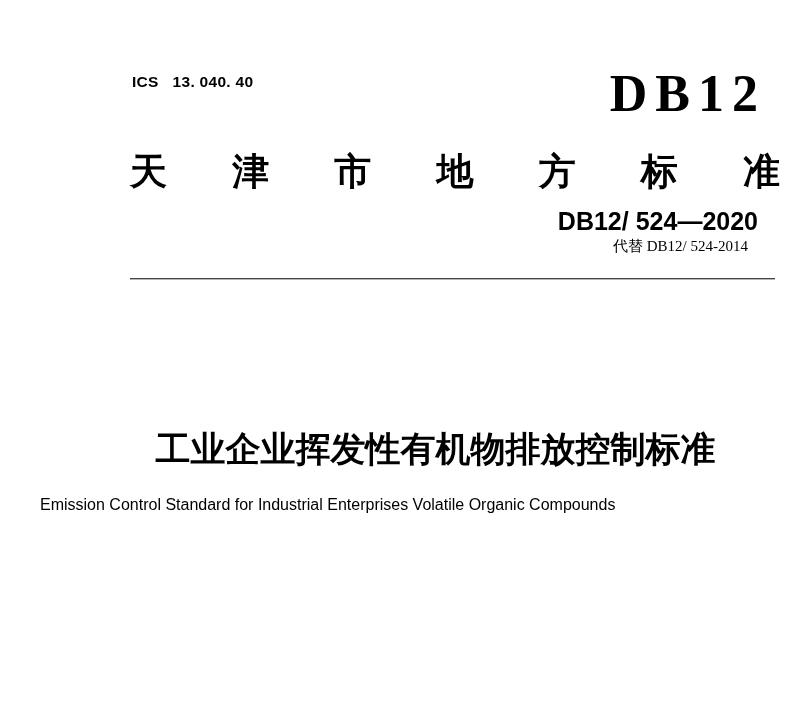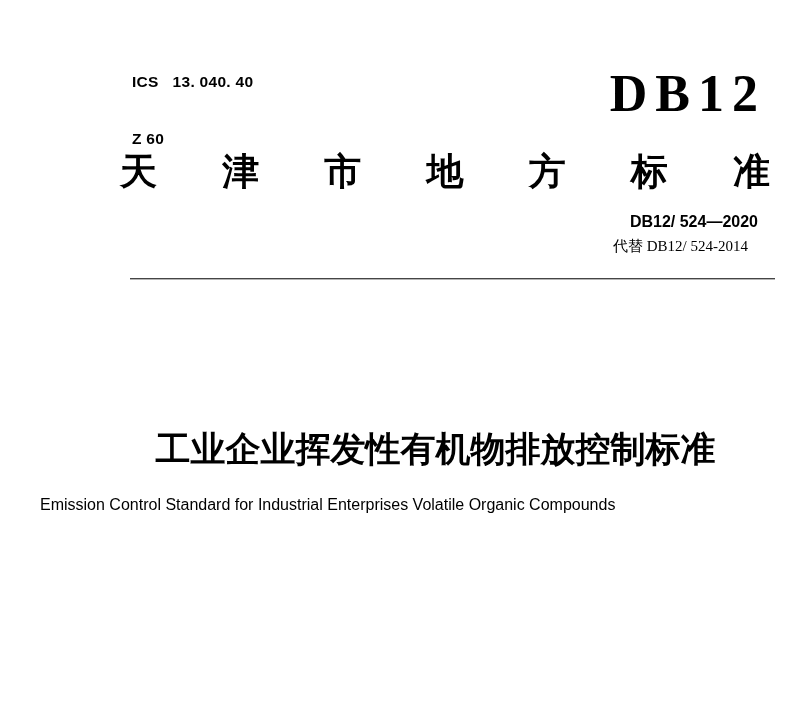--- a/index.html
+++ b/index.html
@@ -42,39 +42,39 @@
     font-weight: 700;
     font-size: 52px;
     line-height: 68px;
     letter-spacing: 8px;
     white-space: nowrap;
   }
 
   
   .jurisdiction {
     position: absolute;
-    left: 80px;
+    left: 90px;
     top: 151px;
     width: 650px;
     font-size: 37px;
     font-weight: 700;
     line-height: 42px;
     text-align: justify;
     text-align-last: justify;
     text-justify: inter-character;
     font-family: "Liberation Sans", sans-serif;
     white-space: nowrap;
   }
 
   
   .std-number {
     position: absolute;
     right: 73px;
     top: 208px;
-    font-size: 16px;
+    font-size: 25px;
     font-weight: 700;
     line-height: 27px;
     font-family: "Liberation Sans", sans-serif;
     white-space: pre;
   }
   .replaces {
     position: absolute;
     right: 83px;
     top: 237px;
     font-size: 15px;
@@ -124,21 +124,20 @@
     white-space: nowrap;
   }
 </style>
 </head>
 <body>
 
 <div class="page">
 
   <div class="ics-block">
     <div>ICS   13. 040. 40</div>
-    <div>Z 60</div>
   </div>
 
   <div class="db12-logo">DB12</div>
 
   <div class="jurisdiction">天津市地方标准</div>
 
   <div class="std-number">DB12/ 524—2020</div>
 
   <div class="replaces">代替 DB12/ 524-2014</div>
 

